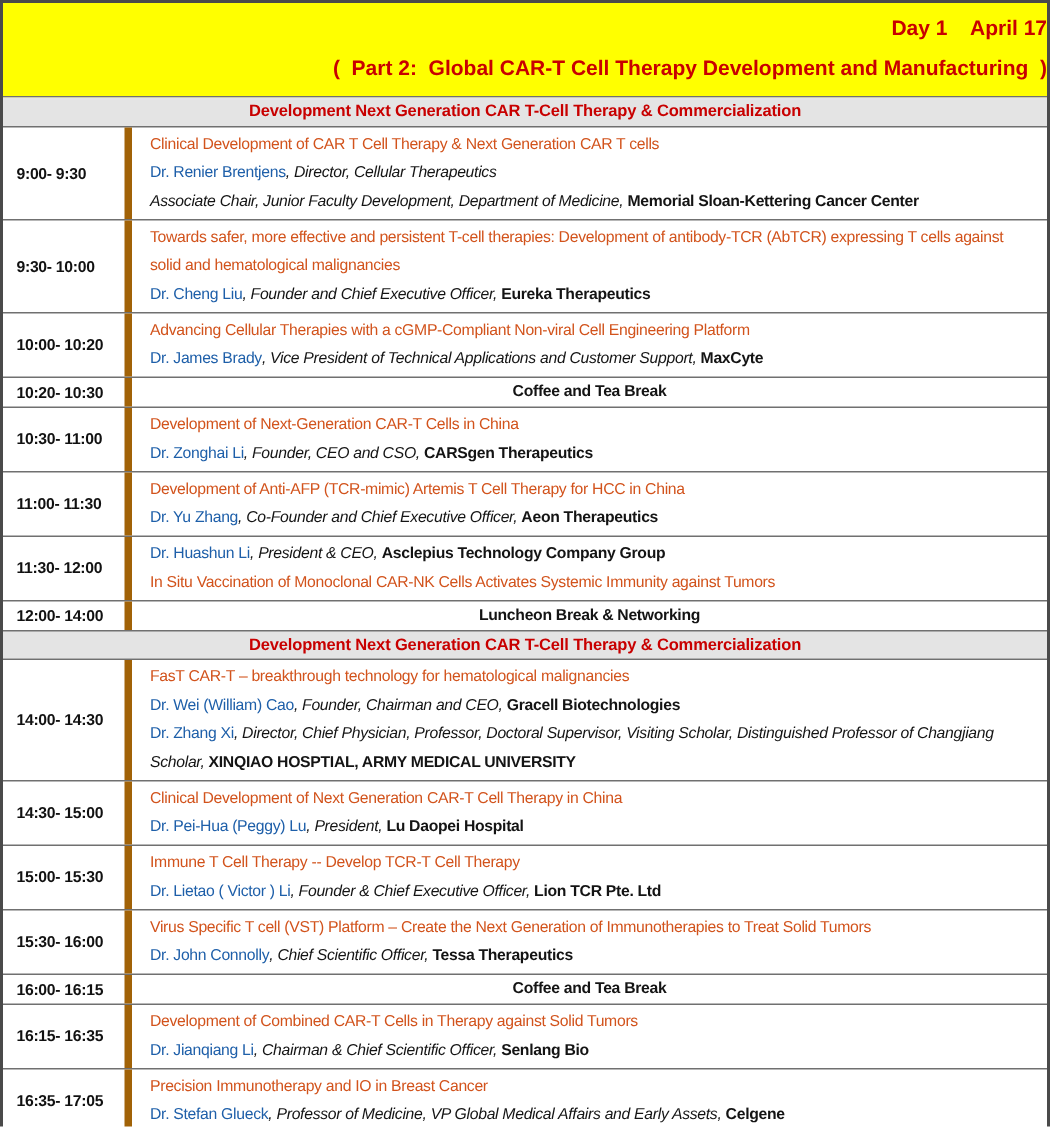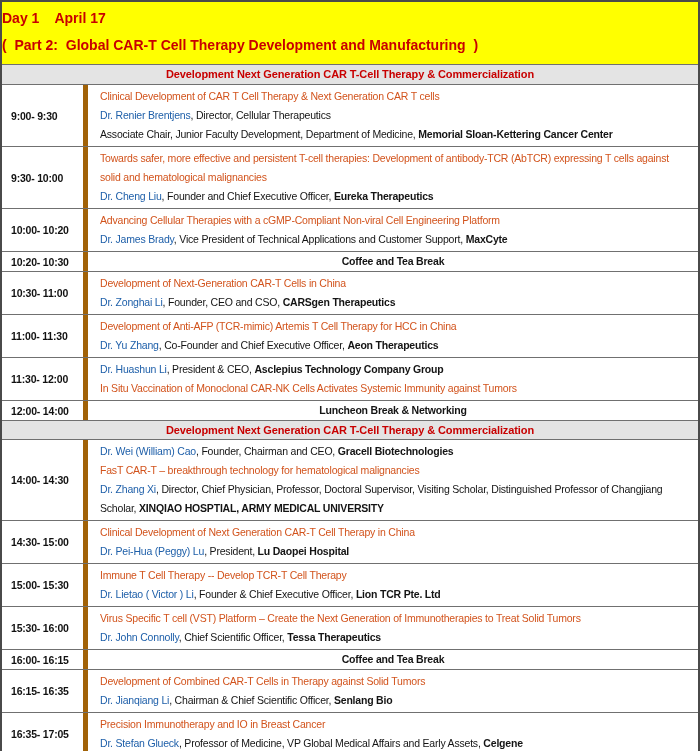--- a/index.html
+++ b/index.html
@@ -13,21 +13,21 @@
   }
   .sheet {
     width: 700px;
     box-sizing: border-box;
     border: 2px solid #4a4a4a;
     background: #ffffff;
   }
   
   .banner {
     background: var(--banner-yellow, #ffff00);
-    text-align: left;
+    text-align: right;
     padding: 6px 0 9px 0;
     border-bottom: 1px solid #707070;
   }
   .banner-line {
     color: var(--accent-red, #cc0000);
     font-weight: bold;
     font-size: 14px;
     line-height: 20px;
     white-space: pre-wrap;
   }
@@ -80,21 +80,21 @@
     align-items: center;
     justify-content: center;
     font-weight: bold;
     padding: 0 12px;
     min-height: 19px;
     text-align: left;
   }
 
   .seg-title  { color: var(--title-orange, #d2531c); font-weight: normal; }
   .seg-name   { color: var(--name-blue, #1e5fa9);   font-weight: normal; }
-  .seg-plain  { color: #141414; font-weight: normal; }
+  .seg-plain  { color: #141414; font-weight: normal; font-style: italic; }
   .seg-bold   { color: #141414; font-weight: bold; }
 </style>
 </head>
 <body>
 
 <div class="sheet">
   <div class="banner">
     <div class="banner-line">Day 1    April 17</div>
     <div class="banner-line second">(  Part 2:  Global CAR-T Cell Therapy Development and Manufacturing  )</div>
   </div>
@@ -174,22 +174,22 @@
         </div>
       </div>
       <div class="row section-row">
         <div class="section-label">Development Next Generation CAR T-Cell Therapy &amp; Commercialization</div>
       </div>
       <div class="row session-row">
         <div class="time-cell">
           <span>14:00- 14:30</span>
         </div>
         <div class="content-cell">
+          <div class="line"><span class="seg-title">FasT CAR-T – breakthrough technology for hematological malignancies</span></div>
           <div class="line"><span class="seg-name">Dr. Wei (William) Cao</span><span class="seg-plain">, Founder, Chairman and CEO, </span><span class="seg-bold">Gracell Biotechnologies</span></div>
-          <div class="line"><span class="seg-title">FasT CAR-T – breakthrough technology for hematological malignancies</span></div>
           <div class="line"><span class="seg-name">Dr. Zhang Xi</span><span class="seg-plain">, Director, Chief Physician, Professor, Doctoral Supervisor, Visiting Scholar, Distinguished Professor of Changjiang Scholar, </span><span class="seg-bold">XINQIAO HOSPTIAL, ARMY MEDICAL UNIVERSITY</span></div>
         </div>
       </div>
       <div class="row session-row">
         <div class="time-cell">
           <span>14:30- 15:00</span>
         </div>
         <div class="content-cell">
           <div class="line"><span class="seg-title">Clinical Development of Next Generation CAR-T Cell Therapy in China</span></div>
           <div class="line"><span class="seg-name">Dr. Pei-Hua (Peggy) Lu</span><span class="seg-plain">, President, </span><span class="seg-bold">Lu Daopei Hospital</span></div>

